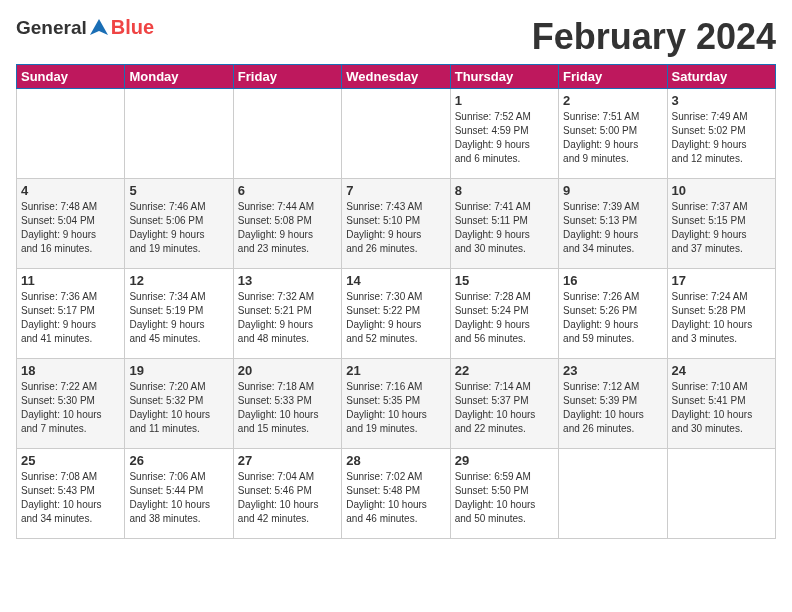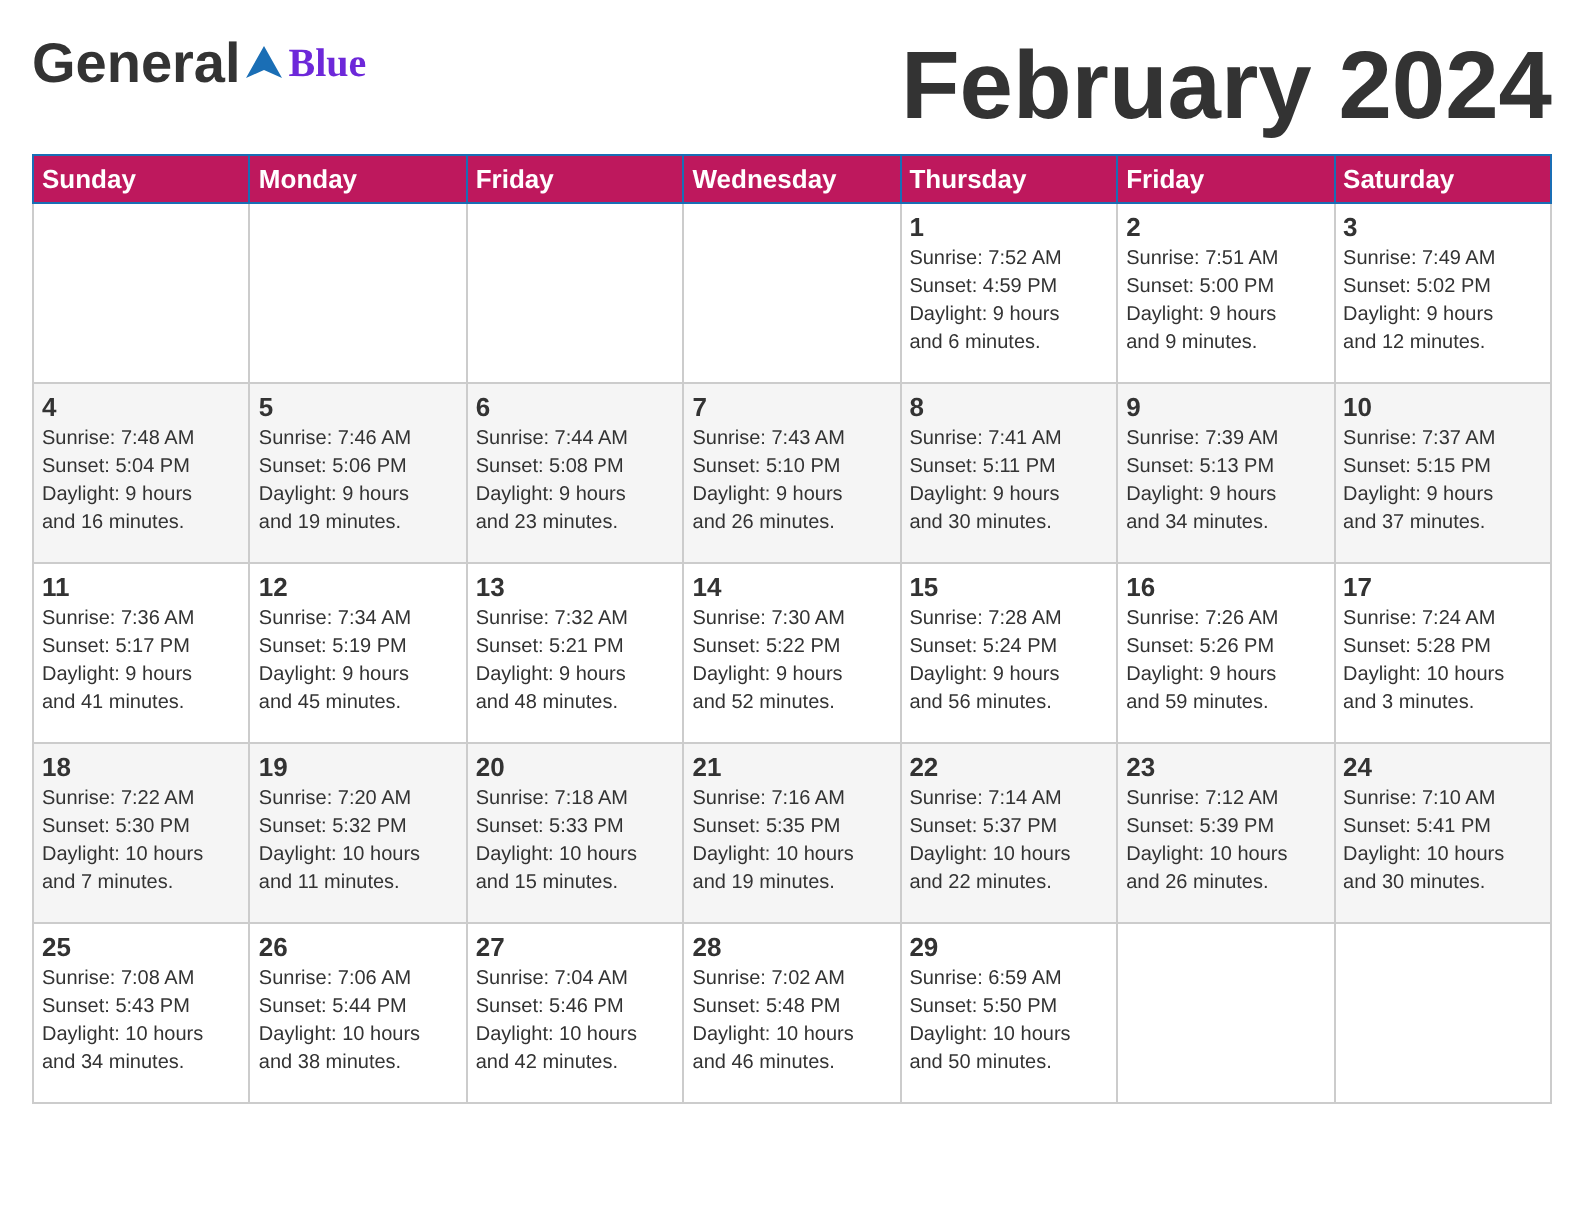--- a/index.html
+++ b/index.html
@@ -15,21 +15,21 @@
       justify-content: space-between;
       align-items: flex-start;
       margin-bottom: 6px;
     }
     .logo {
       display: flex;
       align-items: center;
       gap: 4px;
     }
     .title-area { text-align: right; }
-    .month-title { font-size: 48px; font-weight: bold; color: #333; }
+    .month-title { font-size: 36px; font-weight: bold; color: #333; }
     .location-title { font-size: 16px; color: #555; }
     table {
       width: 100%;
       border-collapse: collapse;
       table-layout: fixed;
     }
     thead th {
       background: #be185d;
       color: #fff;
       font-size: 13px;
@@ -65,25 +65,25 @@
       background: #f5f5f5;
     }
     .empty-cell { background: #fff !important; }
   </style>
 </head>
 <body>
 
 <div class="header-area">
   <div class="logo">
     <div style="display:flex;align-items:center;">
-      <span style="font-size:28px;font-weight:bold;color:#333;">General</span>
+      <span style="font-size:19px;font-weight:bold;color:#333;">General</span>
       <svg width="22" height="22" viewBox="0 0 22 22" style="margin:0 1px;">
         <polygon points="11,2 20,18 11,14 2,18" fill="#1a6eb5"></polygon>
       </svg>
-      <span style="font-size:20px;font-weight:bold;color:#6d28d9;font-family:Liberation Serif, serif;">Blue</span>
+      <span style="font-size:20px;font-weight:bold;color:#ef4444;">Blue</span>
     </div>
   </div>
   <div class="title-area">
     <div class="month-title">February 2024</div>
   </div>
 </div>
 
 <table>
   <thead>
     <tr>

